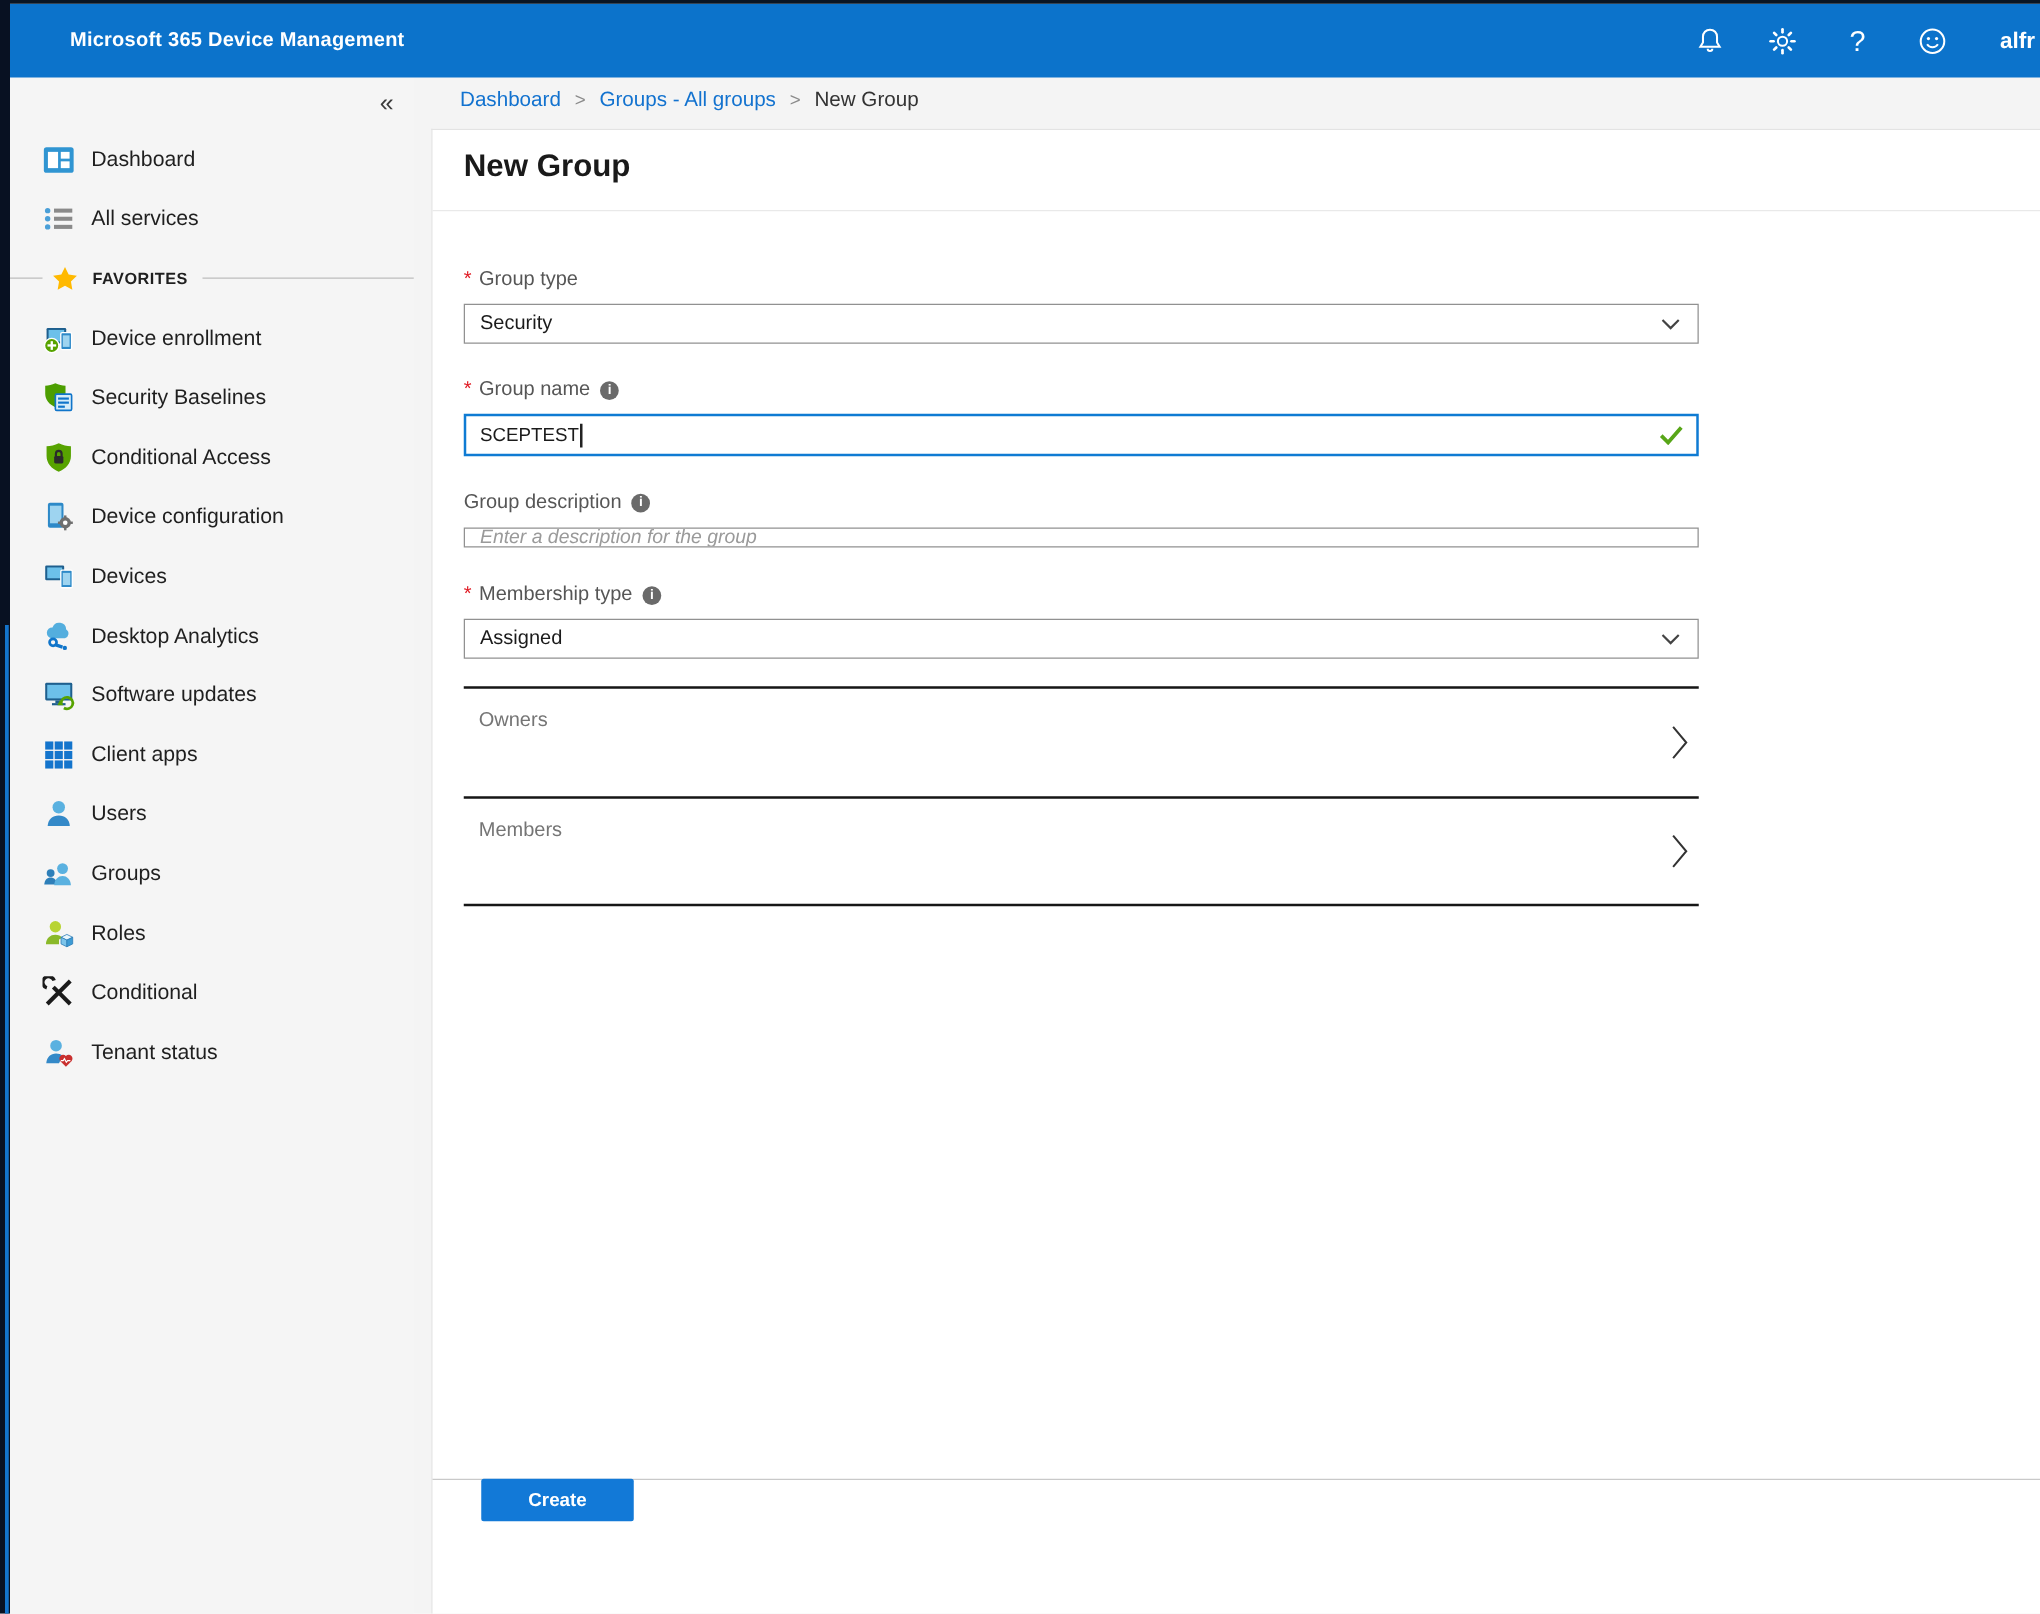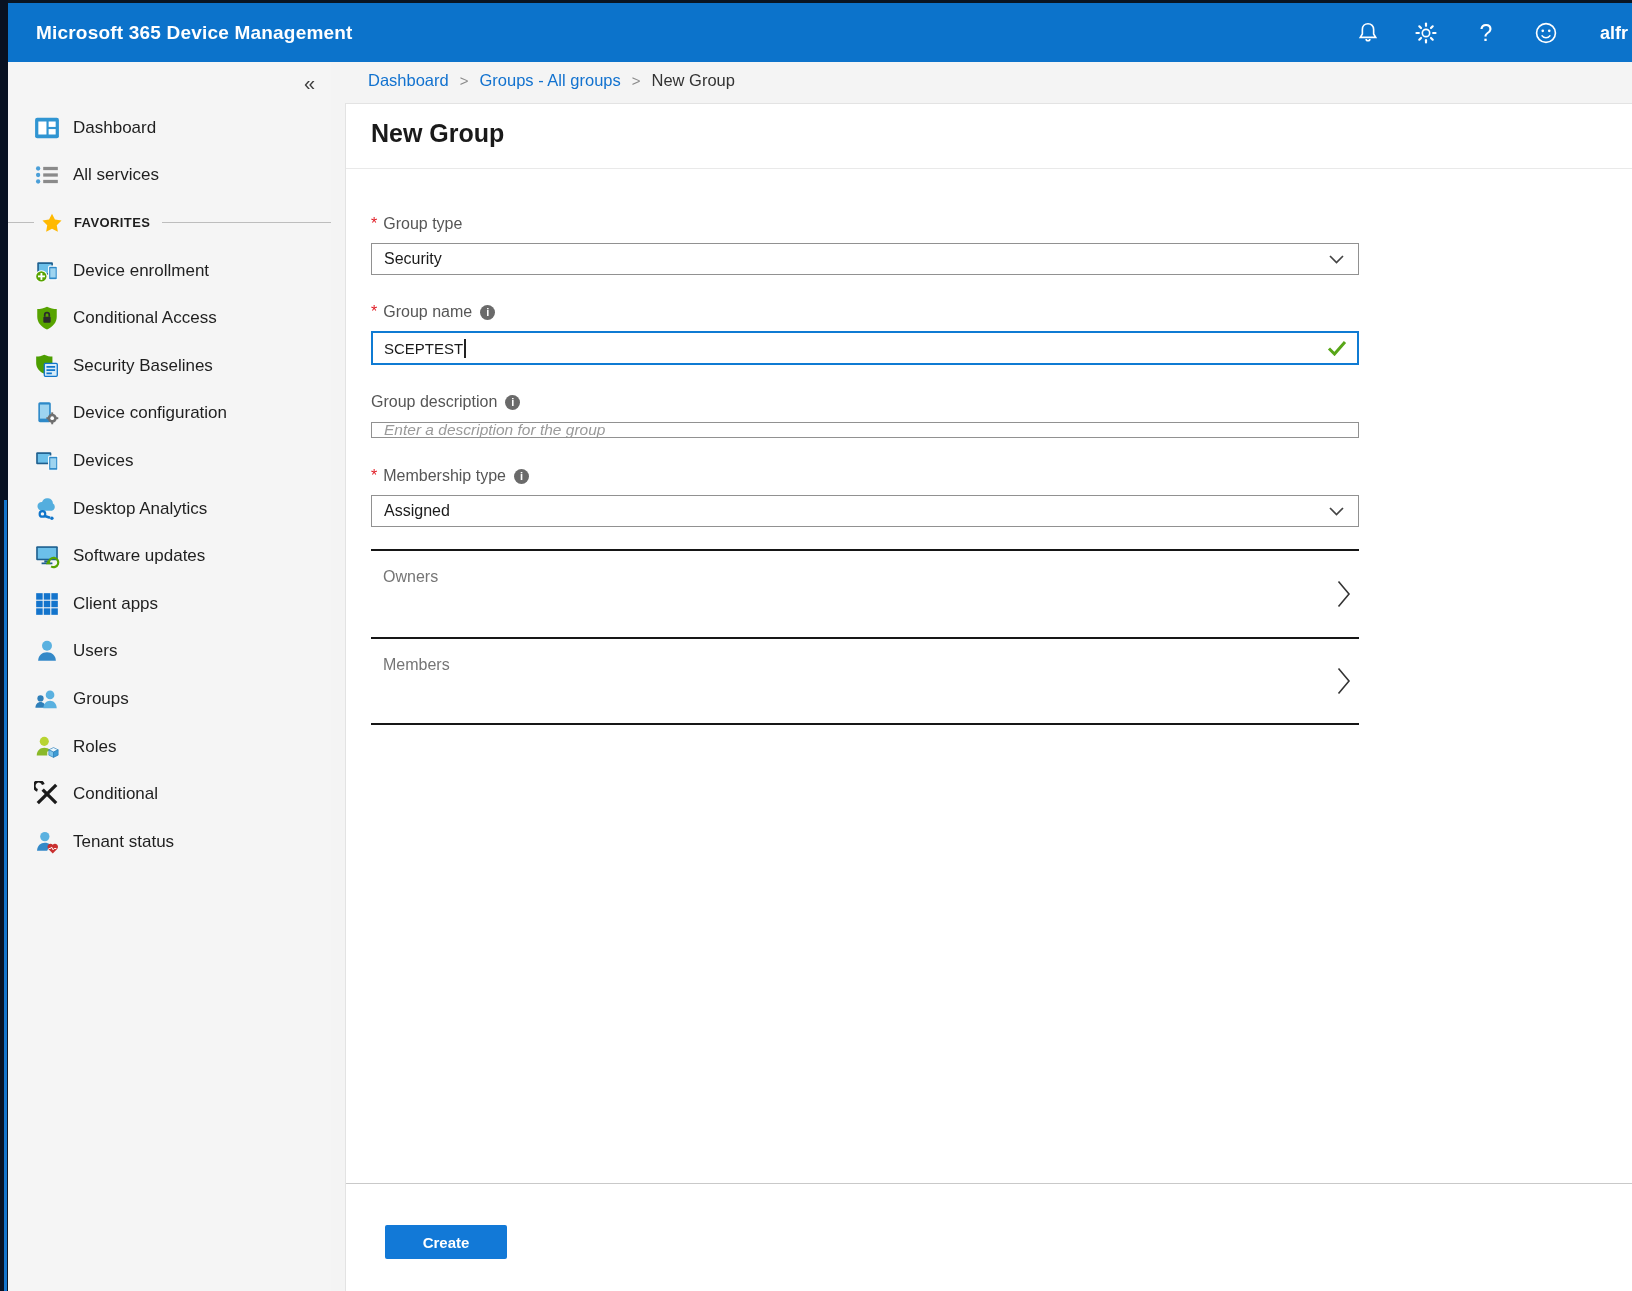--- a/index.html
+++ b/index.html
@@ -9,21 +9,21 @@
     background:#f4f4f4; font-family:"Liberation Sans", sans-serif;
     -webkit-font-smoothing:antialiased;
   }
 
   
   .top-strip { position:absolute; left:0; top:0; width:100%; height:3px; background:#0a1523; z-index:5; }
   .topbar {
     position:absolute; left:0; top:3px; width:100%; height:59px;
     background:#0c73cb; display:flex; align-items:center; z-index:4;
   }
-  .topbar-title { margin-left:36px; color:#fff; font-size:19px; font-weight:bold; letter-spacing:.2px; }
+  .topbar-title { margin-left:56px; color:#fff; font-size:16px; font-weight:bold; letter-spacing:.2px; }
   .tb-icon { position:absolute; top:50%; transform:translateY(-50%); width:26px; height:26px; cursor:pointer; }
   .tb-bell   { left:1355px; }
   .tb-gear   { left:1413px; }
   .tb-help   { left:1473px; text-align:center; color:#fff; font-size:23px; font-weight:400; line-height:26px; }
   .tb-smile  { left:1533px; }
   .tb-user { position:absolute; left:1600px; top:50%; transform:translateY(-50%);
              color:#fff; font-weight:bold; font-size:18px; white-space:nowrap; }
 
   
   .left-rail { position:absolute; left:0; top:0; width:8px; height:1291px; background:#081122; z-index:6; }
@@ -72,21 +72,21 @@
               color:#1b1b1b; background:#fff; outline:none; font-family:"Liberation Sans", sans-serif; }
   .tb-input::placeholder { font-style:italic; color:#9a9a9a; }
 
   .sections { margin-top:22px; }
   .section { height:88px; border-top:2px solid #161616; position:relative; cursor:pointer; }
   .section.last { border-bottom:2px solid #161616; }
   .section .sec-lbl { position:absolute; left:12px; top:17px; font-size:16px; color:#757575; }
   .section .sec-chev { position:absolute; right:8px; top:50%; transform:translateY(-50%); }
 
   .footer-divider { position:absolute; left:0; right:0; top:1079px; height:1px; background:#c9c9c9; }
-  .create-btn { position:absolute; left:39px; top:1121px; width:122px; height:34px; background:#1279d7;
+  .create-btn { position:absolute; left:39px; top:1079px; width:122px; height:34px; background:#1279d7;
                 color:#fff; font-size:15px; font-weight:bold; border:none; border-radius:2px;
                 cursor:pointer; font-family:"Liberation Sans", sans-serif; }
 </style>
 </head>
 <body>
 
 <div class="top-strip"></div>
 <div class="topbar">
   <div class="topbar-title">Microsoft 365 Device Management</div>
 
@@ -180,39 +180,39 @@
           <rect x="3.7" y="16.1" width="6.4" height="1.7" fill="#fff"></rect>
         </svg>
       </span>
       <span>Device enrollment</span>
     </div>
 
 
     <div class="nav-item">
       <span class="icn">
         <svg viewBox="0 0 24 24" width="26" height="26">
-          <path d="M12 1.5c3 1.4 6 2.2 9 2.2v7.1c0 5.4-3.7 9.4-9 11.7-5.3-2.3-9-6.3-9-11.7V3.7c3 0 6-.8 9-2.2z" fill="#57a300"></path>
-          <rect x="8.6" y="10.8" width="6.8" height="5.6" rx="1" fill="#2b2b2b"></rect>
-          <path d="M9.9 10.8V9.2a2.1 2.1 0 0 1 4.2 0v1.6" stroke="#2b2b2b" stroke-width="1.6" fill="none"></path>
-        </svg>
-      </span>
-      <span>Conditional Access</span>
-    </div>
-
-    <div class="nav-item">
-      <span class="icn">
-        <svg viewBox="0 0 24 24" width="26" height="26">
           <path d="M9.5 1.5c2.5 1.2 5 1.8 7.5 1.8v6c0 4.6-3.1 8-7.5 9.9C5.1 17.3 2 13.9 2 9.3v-6c2.5 0 5-.6 7.5-1.8z" fill="#4c9e00"></path>
           <rect x="9.5" y="9.5" width="12" height="12" rx="1" fill="#d6ecf9" stroke="#1075ca" stroke-width="1.2"></rect>
           <rect x="11.5" y="12" width="8" height="1.6" fill="#1075ca"></rect>
           <rect x="11.5" y="15" width="8" height="1.6" fill="#1075ca"></rect>
           <rect x="11.5" y="18" width="5" height="1.6" fill="#1075ca"></rect>
         </svg>
       </span>
       <span>Security Baselines</span>
+    </div>
+
+    <div class="nav-item">
+      <span class="icn">
+        <svg viewBox="0 0 24 24" width="26" height="26">
+          <path d="M12 1.5c3 1.4 6 2.2 9 2.2v7.1c0 5.4-3.7 9.4-9 11.7-5.3-2.3-9-6.3-9-11.7V3.7c3 0 6-.8 9-2.2z" fill="#57a300"></path>
+          <rect x="8.6" y="10.8" width="6.8" height="5.6" rx="1" fill="#2b2b2b"></rect>
+          <path d="M9.9 10.8V9.2a2.1 2.1 0 0 1 4.2 0v1.6" stroke="#2b2b2b" stroke-width="1.6" fill="none"></path>
+        </svg>
+      </span>
+      <span>Conditional Access</span>
     </div>
 
     <div class="nav-item">
       <span class="icn">
         <svg viewBox="0 0 24 24" width="26" height="26">
           <rect x="4" y="2" width="11.5" height="18.5" rx="1.5" fill="#2d89c8"></rect>
           <rect x="5.5" y="4.2" width="8.5" height="13" fill="#9ed4f0"></rect>
           <g fill="#6f6f6f">
             <circle cx="16.8" cy="16.8" r="4.2"></circle>
             <rect x="15.9" y="11.4" width="1.8" height="2.4"></rect>

